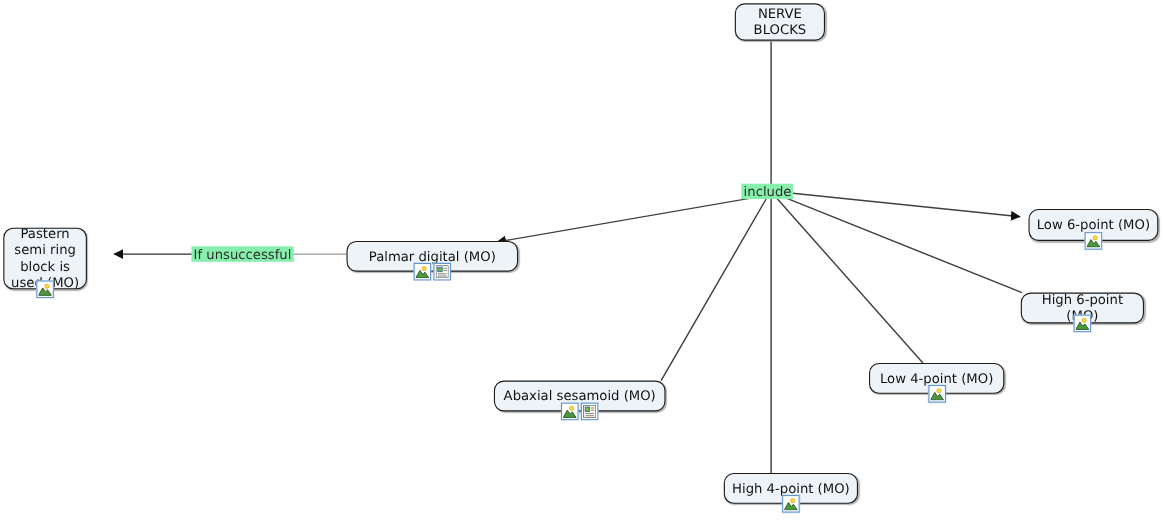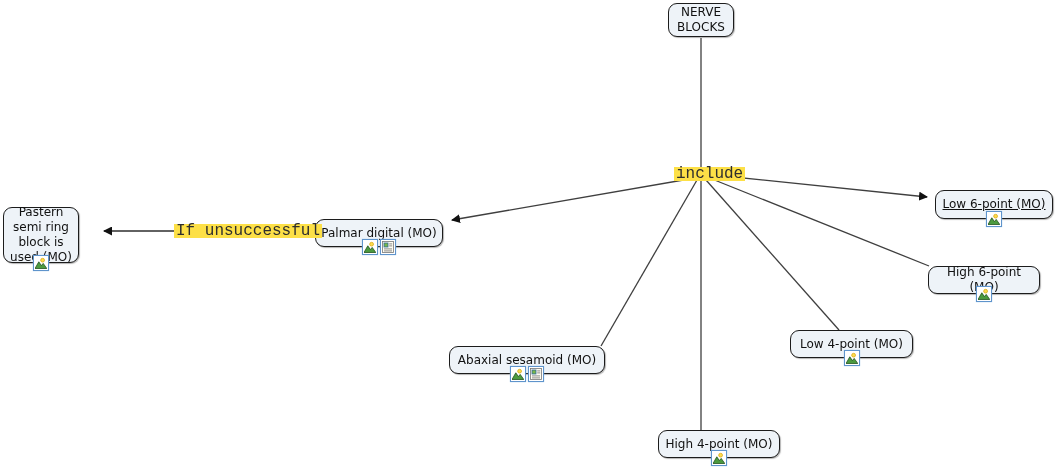--- a/index.html
+++ b/index.html
@@ -45,37 +45,36 @@
     display: inline-flex;
     align-items: center;
     justify-content: center;
     width: 14px; height: 14px;
     background: #ffffff;
     border: 1px solid #5f94cc;
     box-shadow: 0 0 1px #9cc2e8;
   }
   .link-label {
     position: absolute;
-    background: #fde047;
+    background: #86efac;
     color: #2e2e2e;
-    font-size: 16px;
+    font-size: 12px;
     line-height: 14px;
     padding: 0 2px;
     white-space: nowrap;
-    font-family: Liberation Mono, monospace;
   }
   
-  #node-nerve-blocks   { left: 668px; top: 3px;   width: 66px;  height: 34px; }
+  #node-nerve-blocks   { left: 668px; top: 3px;   width: 82px;  height: 34px; }
   #node-pastern        { left: 3px;   top: 207px; width: 76px;  height: 56px; }
-  #node-palmar         { left: 315px; top: 219px; width: 128px; height: 28px; }
+  #node-palmar         { left: 315px; top: 219px; width: 156px; height: 28px; }
   #node-abaxial        { left: 449px; top: 346px; width: 156px; height: 28px; text-align: right; }
   #node-high-4         { left: 658px; top: 430px; width: 122px; height: 28px; }
   #node-low-4          { left: 790px; top: 330px; width: 123px; height: 28px; }
   #node-high-6         { left: 928px; top: 266px; width: 112px; height: 28px; }
-  #node-low-6          { left: 935px; top: 190px; width: 118px; height: 29px; text-decoration: underline; }
+  #node-low-6          { left: 935px; top: 190px; width: 118px; height: 29px; }
   
   #label-include       { left: 674px; top: 167px; }
   #label-if-unsuccessful { left: 174px; top: 224px; }
 </style>
 </head>
 <body>
 
 <div class="canvas">
 
   <svg class="edges" width="1058" height="473" viewBox="0 0 1058 473">

